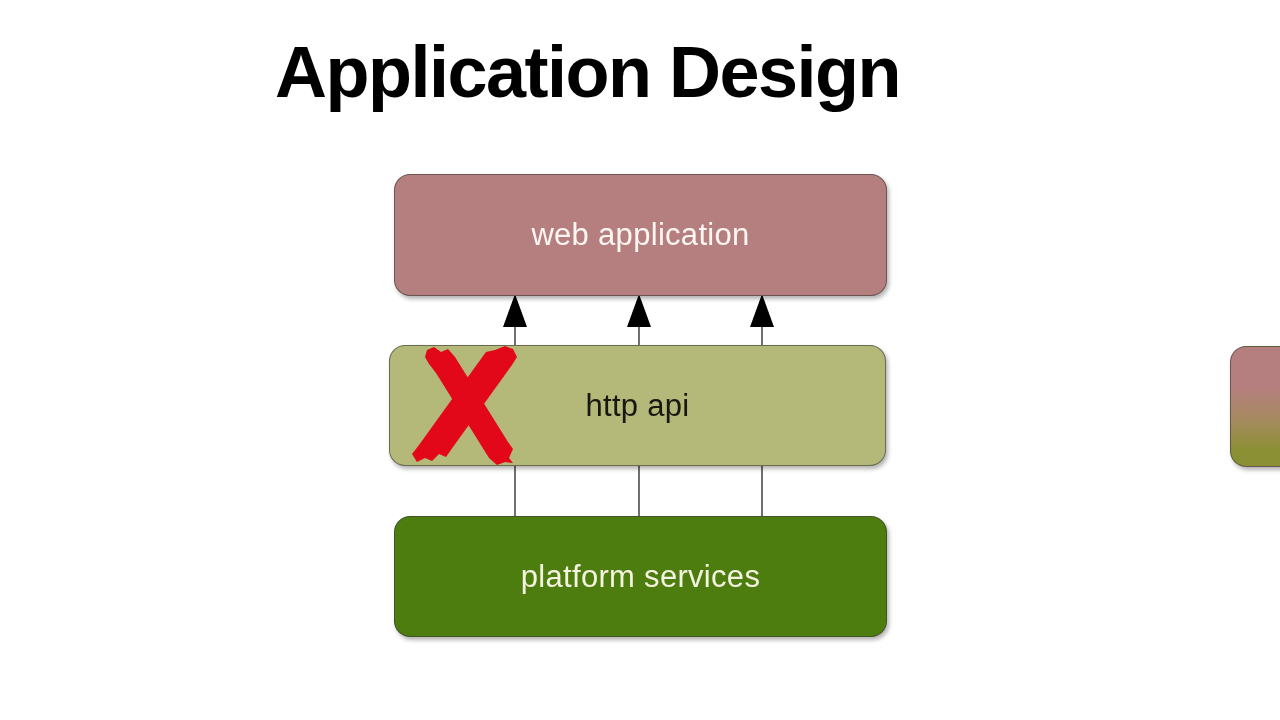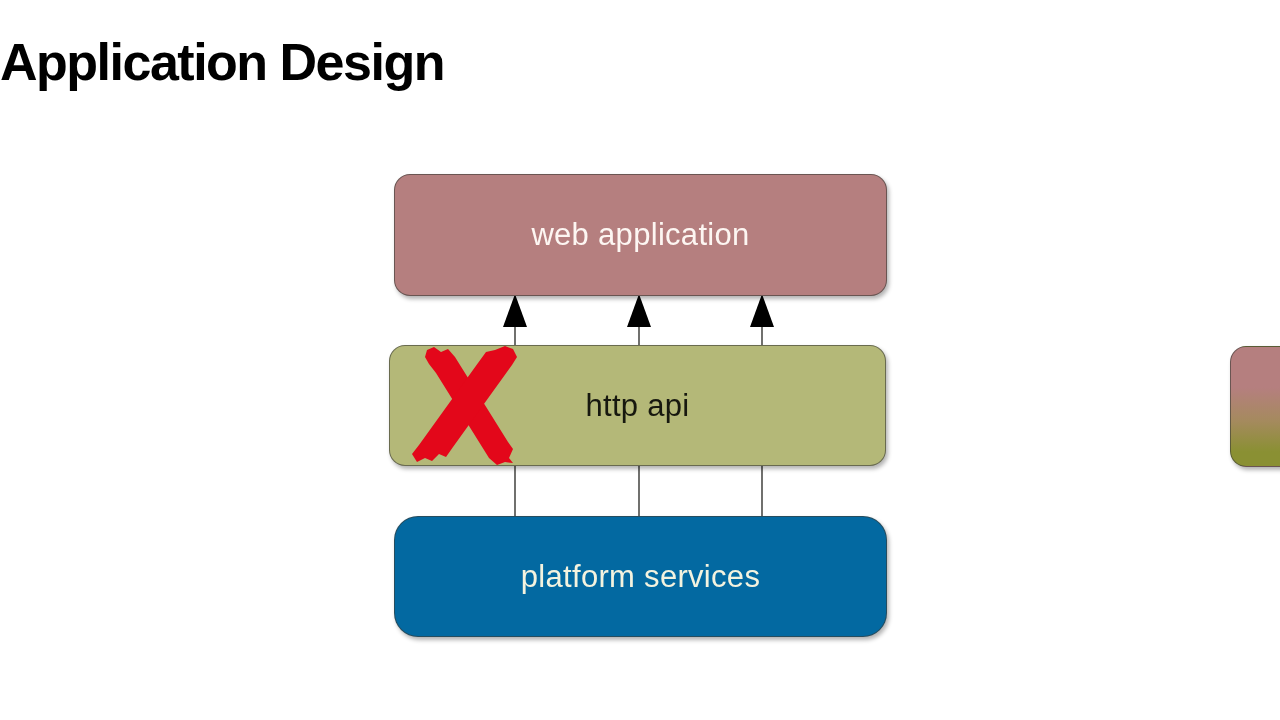--- a/index.html
+++ b/index.html
@@ -22,23 +22,24 @@
     height: 720px;
     background: #ffffff;
   }
 
   
   #slide-title {
     position: absolute;
     left: 0;
     top: 36px;
     width: 1175px;
+    text-align: center;
     font-family: "Liberation Sans", sans-serif;
     font-weight: 700;
-    font-size: 52px;
+    font-size: 72px;
     line-height: 1.0;
     letter-spacing: -1.5px;
     color: #000000;
     white-space: nowrap;
   }
 
   
   #connectors {
     position: absolute;
     left: 0;
@@ -85,23 +86,22 @@
     background: #b4b878;
     z-index: 2;
   }
   #box-http-api .layer-label { color: #17180f; }
 
   #box-platform-services {
     left: 394px;
     top: 516px;
     width: 493px;
     height: 121px;
-    background: #0369a1;
+    background: #4d7c0f;
     z-index: 2;
-    border-radius: 24px;
   }
   #box-platform-services .layer-label { color: #f4f3df; }
 
   
   #cross-out-http-api {
     position: absolute;
     left: 401px;
     top: 341px;
     width: 122px;
     height: 128px;

